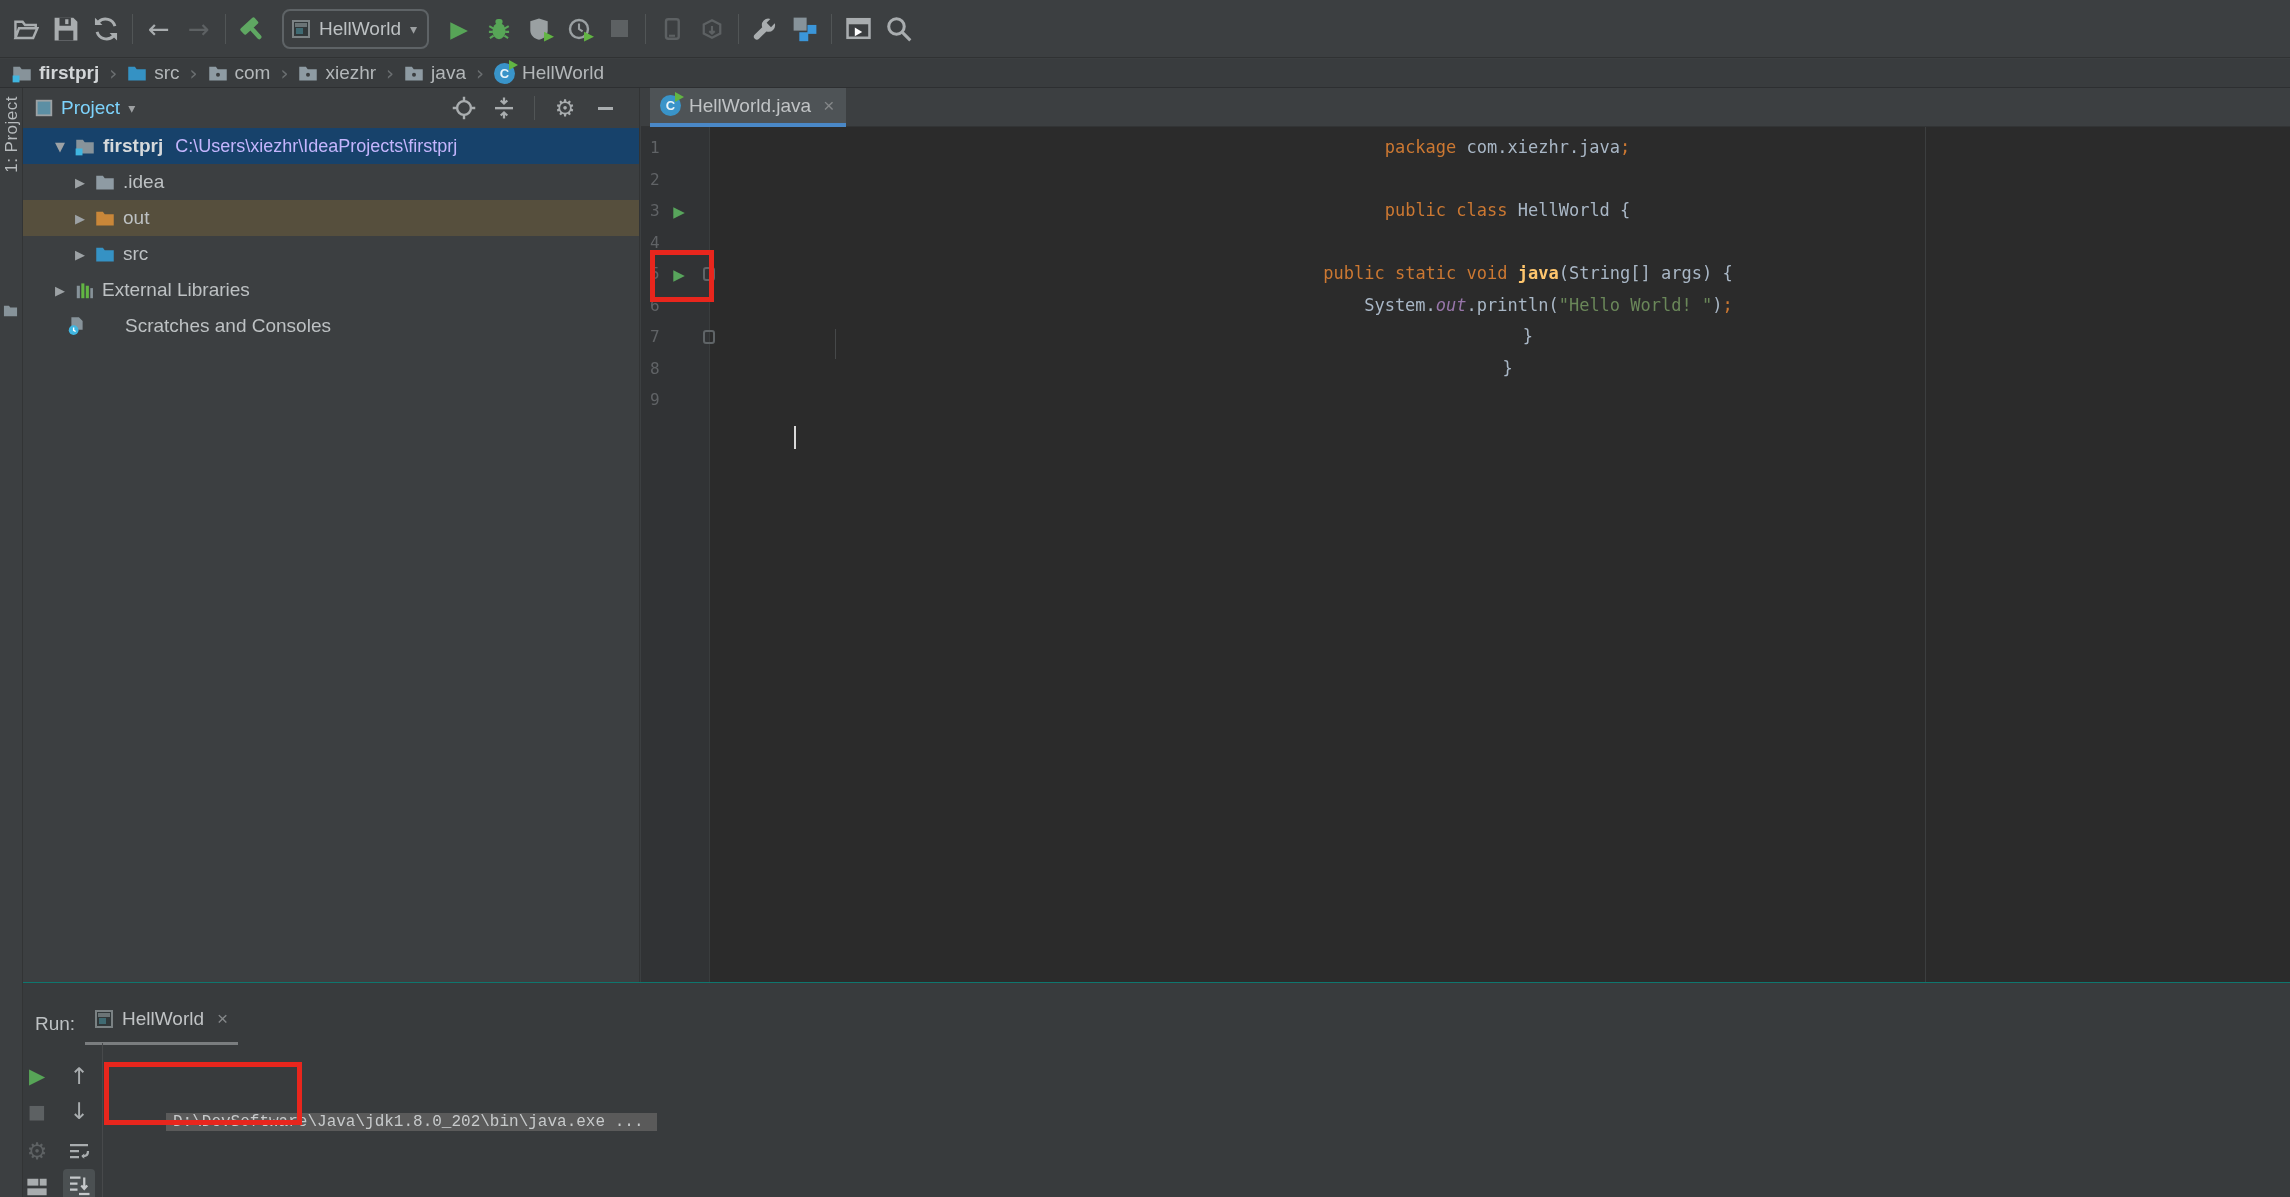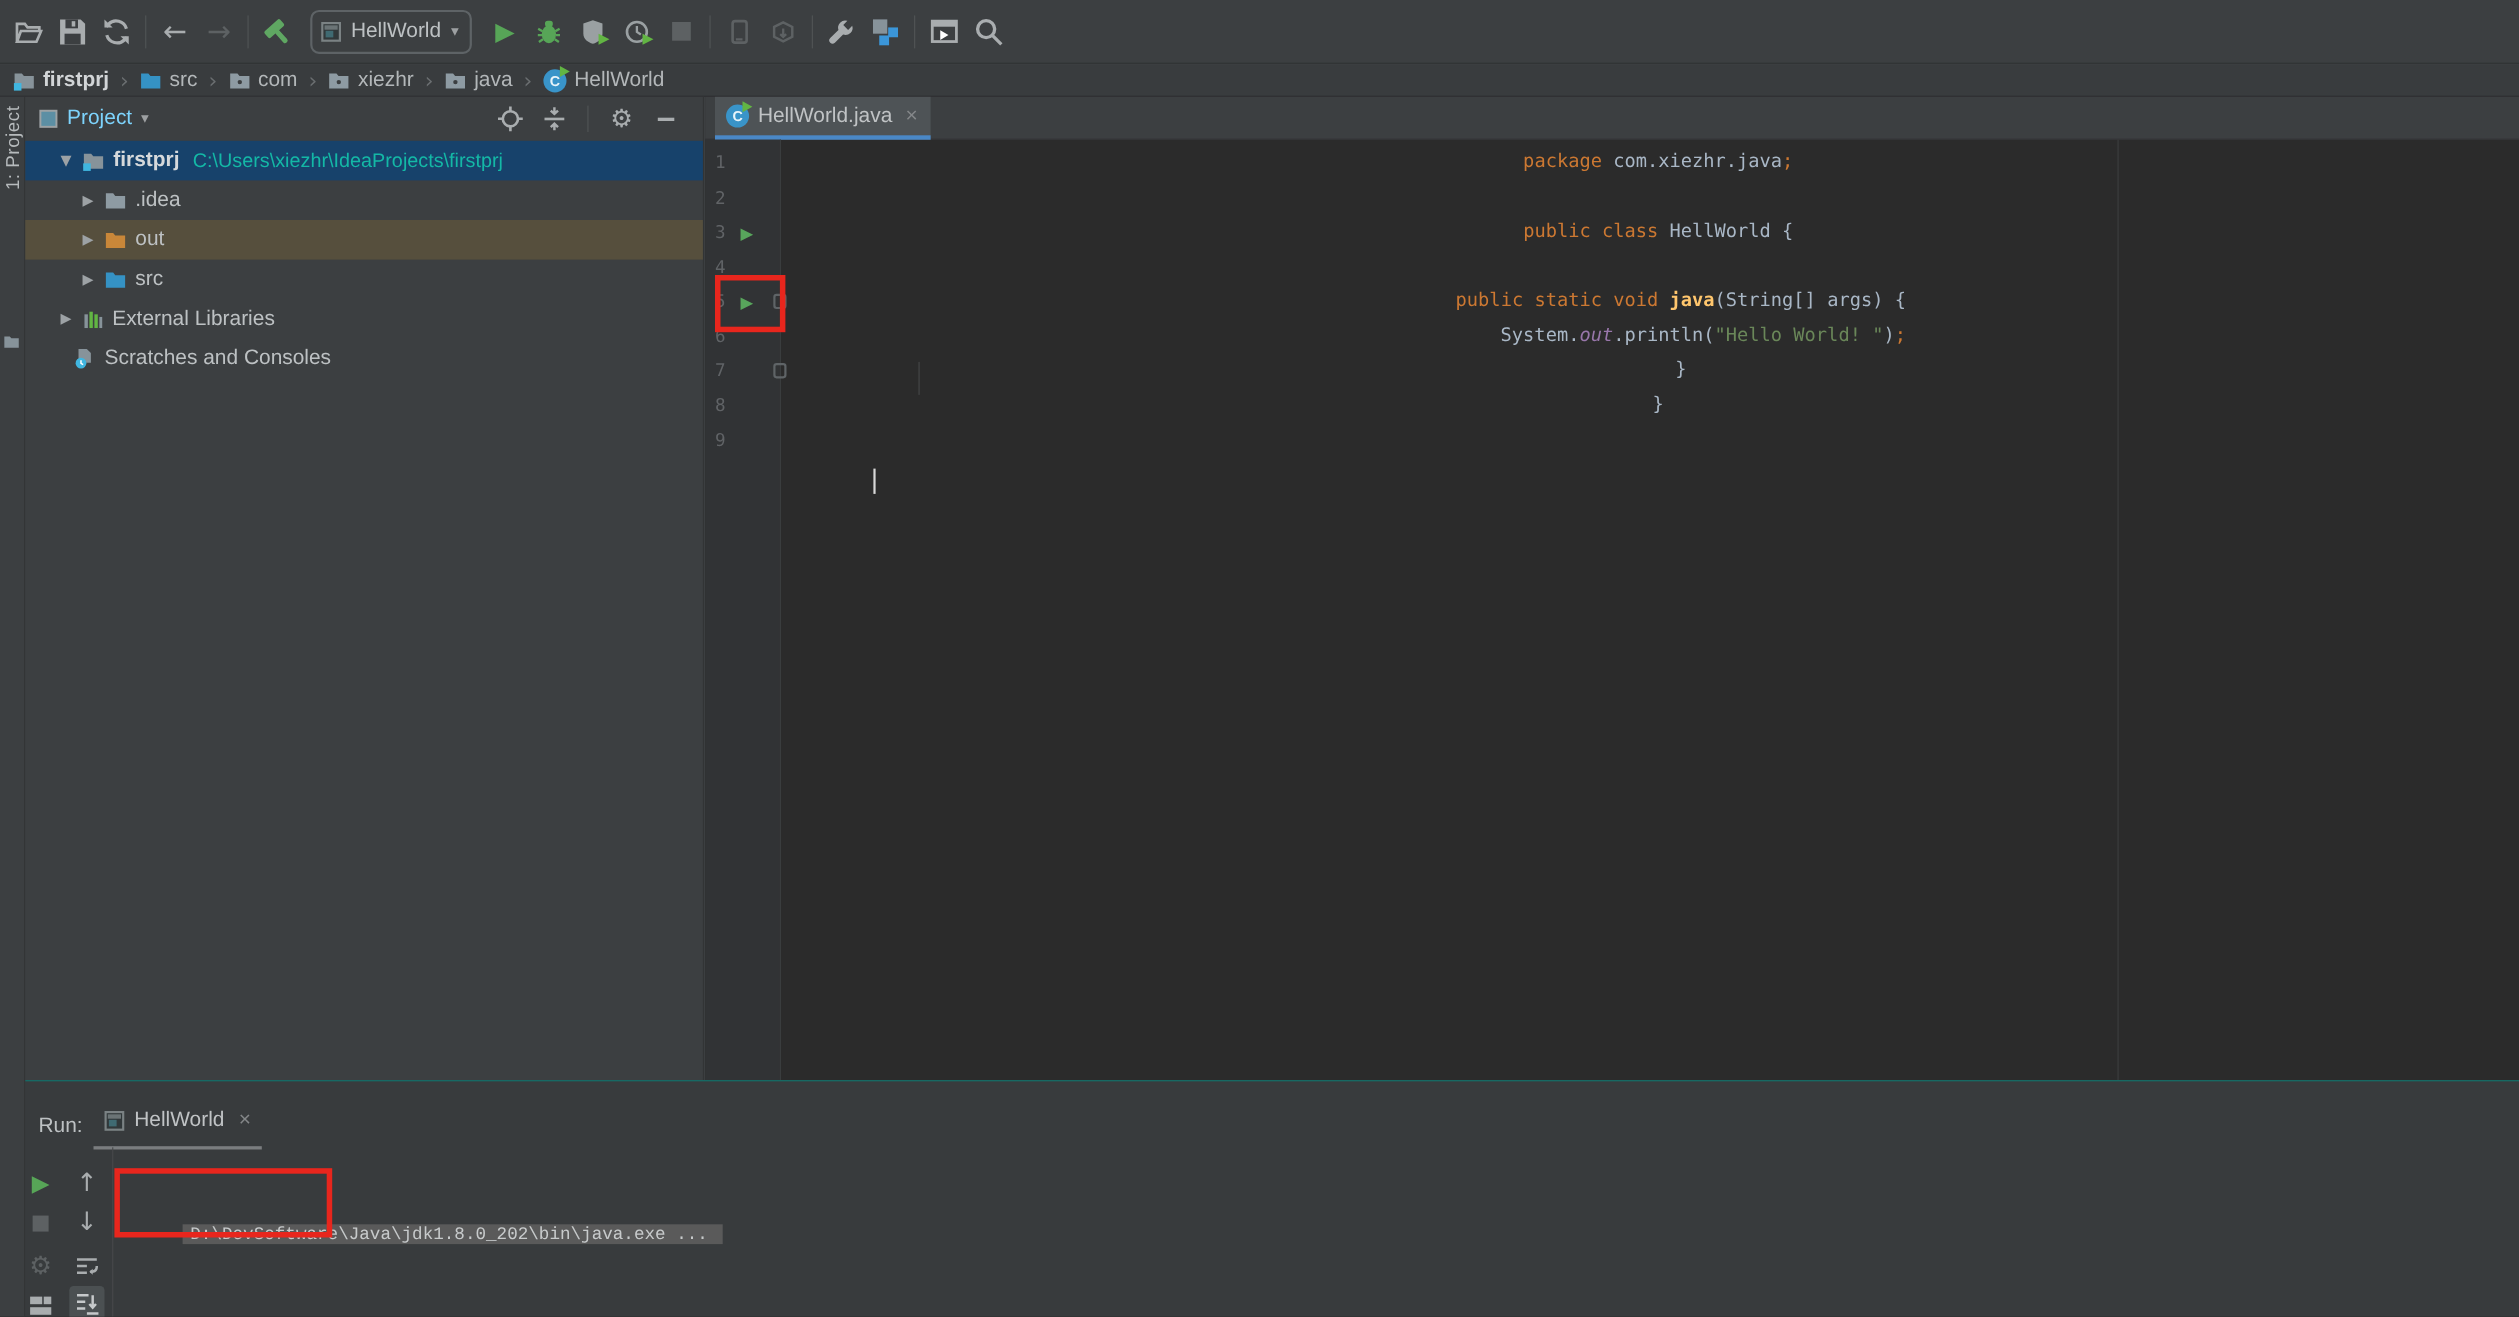--- a/index.html
+++ b/index.html
@@ -51,23 +51,23 @@
   .phead-title{font-size:19px;color:#7dd3fc;}
   .phead-spacer{flex:1;}
   .hbtn{width:32px;height:32px;border:none;background:none;display:flex;align-items:center;justify-content:center;padding:0;}
   .minus-ic{width:15px;height:3px;background:#a9adaf;}
   .tree{position:absolute;left:0;top:40px;width:100%;}
   .trow{height:36px;display:flex;align-items:center;font-size:19px;color:#bdc1c3;position:relative;}
   .trow .arrow{width:14px;font-size:13px;color:#9da2a5;text-align:center;flex:none;font-family:"DejaVu Sans",sans-serif;}
   .trow .ti{margin:0 8px 0 8px;flex:none;}
   .trow.sel{background:#17426b;}
   .trow.hov{background:#564f3d;}
-  .ind1{padding-left:30px;} .ind2{padding-left:50px;} .ind2b{padding-left:64px;} .ind1b{padding-left:44px;}
+  .ind1{padding-left:30px;} .ind2{padding-left:50px;} .ind2b{padding-left:64px;} .ind1b{padding-left:44px;gap:30px;}
   .root-name{font-weight:bold;color:#d6d9db;}
-  .root-path{color:#14b8a6;margin-left:12px;font-size:18px;}
+  .root-path{color:#c4b5fd;margin-left:12px;font-size:18px;}
 
   
   .editor{position:absolute;left:641px;top:88px;right:0;height:894px;background:#2b2b2b;}
   .tabbar{position:absolute;left:0;top:0;width:100%;height:39px;background:#3c3f41;border-bottom:1px solid #323435;box-sizing:border-box;}
   .etab{position:absolute;left:9px;top:0;height:39px;background:#4e5356;display:flex;align-items:center;
         padding:0 12px 0 10px;gap:8px;font-size:19px;color:#c0c3c5;border-bottom:4px solid #4a88c7;box-sizing:border-box;}
   .tab-close{color:#848789;font-size:19px;margin-left:4px;}
   .gutter{position:absolute;left:0;top:39px;width:68px;bottom:0;background:#313335;border-right:1px solid #3a3d3e;}
   .codearea{position:absolute;left:69px;top:39px;right:0;bottom:0;text-align:center;}
   .gutternums{position:absolute;left:0;top:5px;width:68px;font:16px/31.5px "DejaVu Sans Mono",monospace;color:#606366;}

